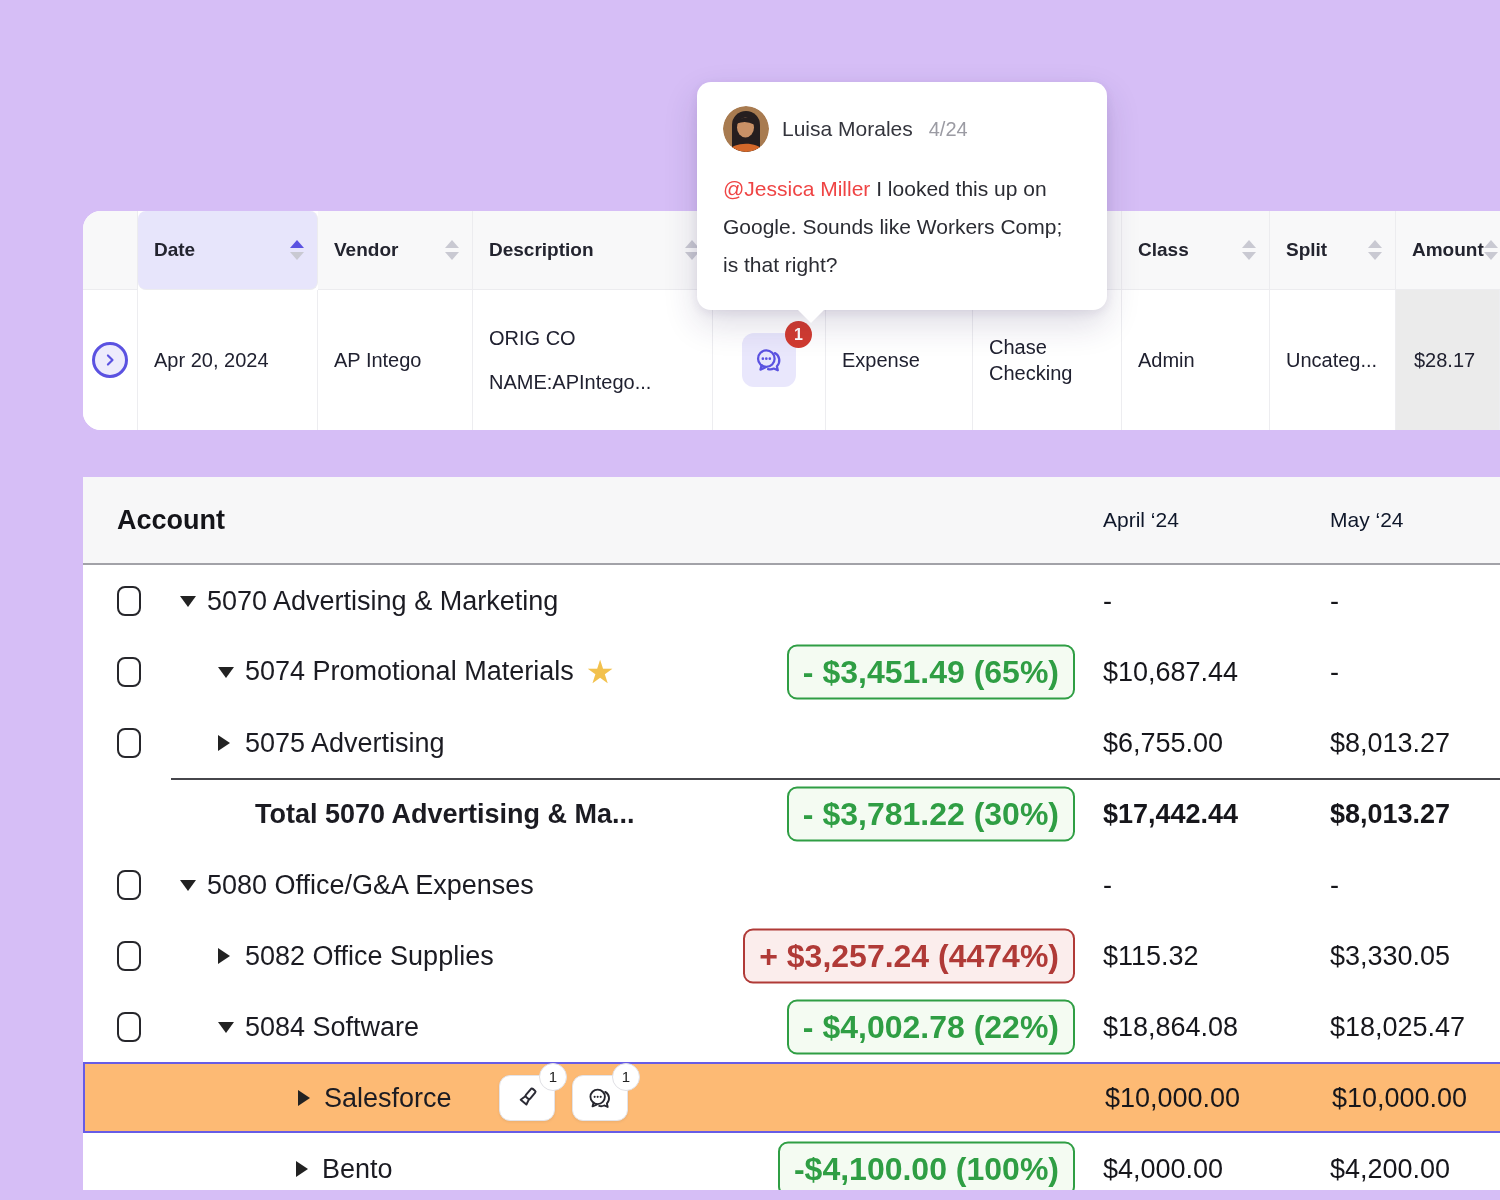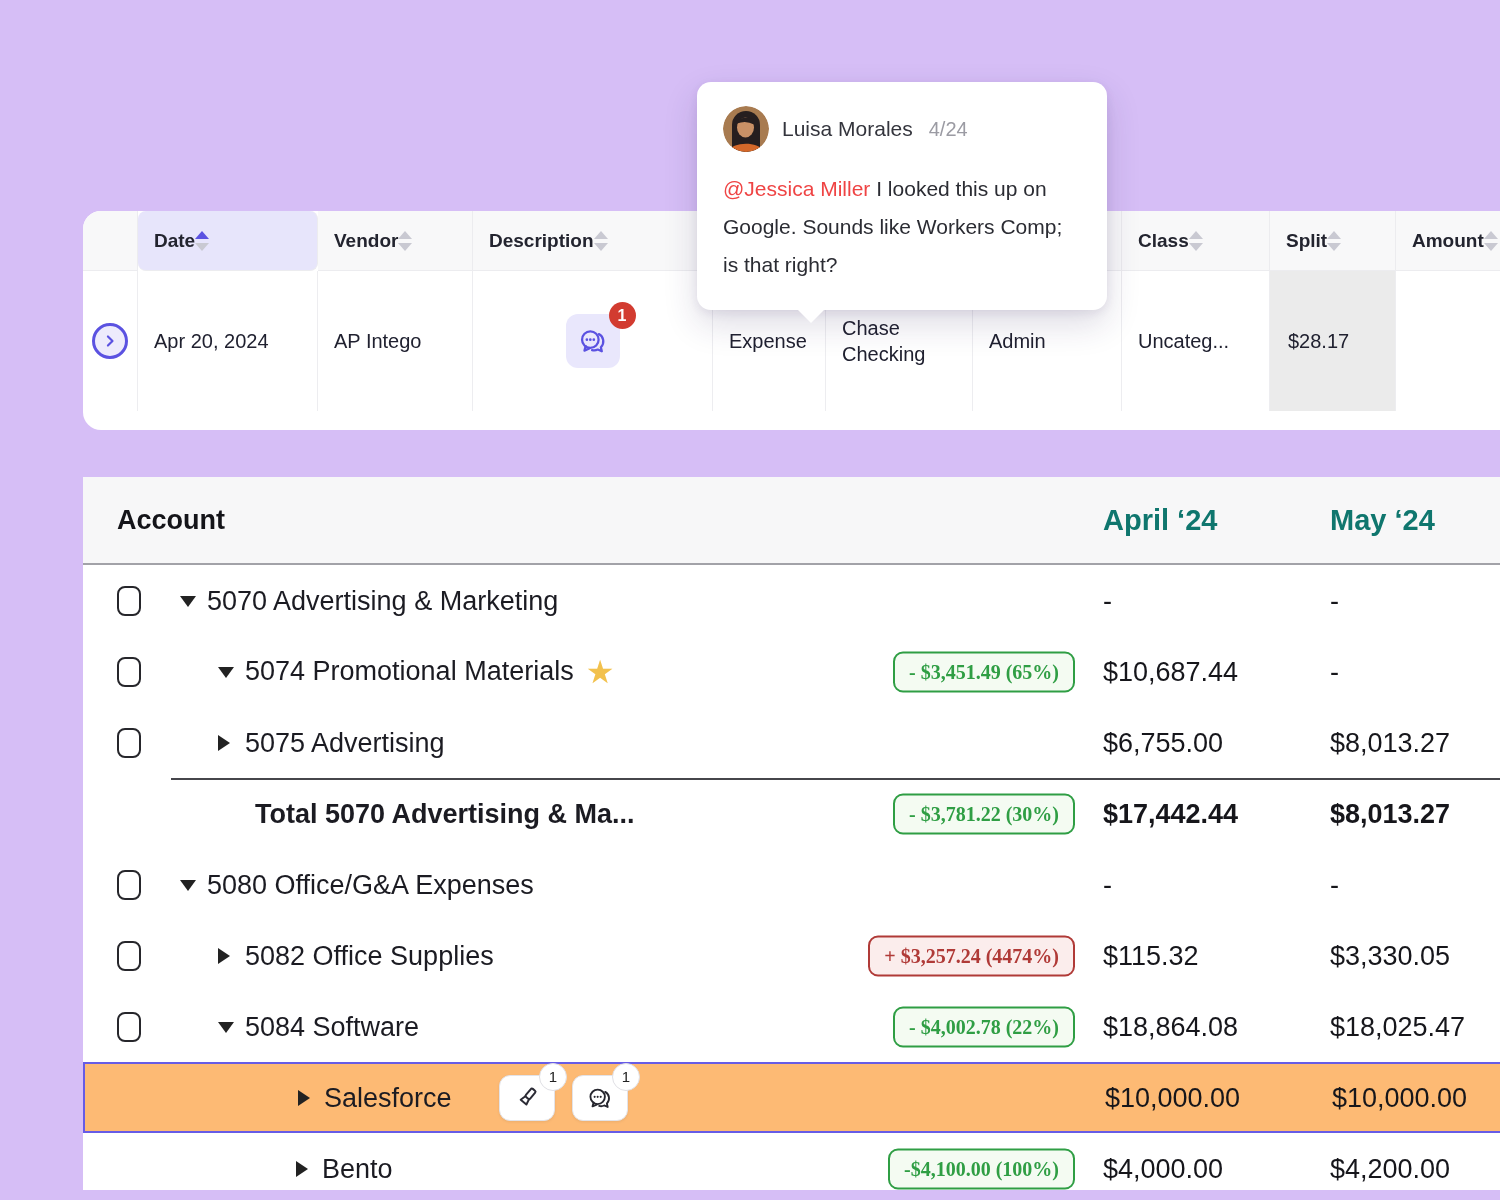--- a/index.html
+++ b/index.html
@@ -3,22 +3,22 @@
 <meta charset="utf-8">
 <style>
   html,body{margin:0;padding:0;}
   body{font-family:"Liberation Sans", sans-serif;}
   .page{position:relative;width:1500px;height:1200px;overflow:hidden;background:#d6bef6;}
 
   
   .txn-card{position:absolute;left:83px;top:211px;width:1417px;height:219px;background:#fff;
             border-radius:18px 0 0 18px;overflow:hidden;}
   .txn-grid{display:grid;grid-template-columns:55px 180px 155px 240px 113px 147px 149px 148px 126px 1fr;}
-  .th{height:60px;background:#f8f8f9;border-right:1px solid #ececef;border-bottom:1px solid #ececef;
-      display:flex;align-items:center;justify-content:flex-start;padding:0 13px 0 16px;
+  .th{height:79px;background:#f8f8f9;border-right:1px solid #ececef;border-bottom:1px solid #ececef;
+      display:flex;align-items:center;justify-content:space-between;padding:0 13px 0 16px;
       box-sizing:border-box;font-size:19px;font-weight:bold;color:#23242f;}
   .th.first{padding:0;}
   .th.sorted{background:#e7e5fb;border-radius:8px;}
   .sort{display:flex;flex-direction:column;gap:4px;}
   .sort i{display:block;width:0;height:0;border-left:7px solid transparent;border-right:7px solid transparent;}
   .sort .up{border-bottom:8px solid #c9c9d2;}
   .sort .dn{border-top:8px solid #c9c9d2;}
   .sort .up.active{border-bottom-color:#5b52e1;}
   .td{height:140px;background:#fff;border-right:1px solid #ededf0;display:flex;align-items:center;
       padding:0 10px 0 16px;box-sizing:border-box;font-size:20px;color:#202130;}
@@ -44,38 +44,38 @@
   .pop-name{font-size:21px;color:#34353d;}
   .pop-date{font-size:20px;color:#9b9ba3;margin-left:3px;}
   .pop-body{margin-top:18px;font-size:21px;line-height:38px;color:#2b2c33;}
   .mention{color:#ef4444;}
   .avatar{width:46px;height:46px;border-radius:50%;overflow:hidden;flex:0 0 46px;}
 
   
   .report-card{position:absolute;left:83px;top:477px;width:1417px;height:713px;background:#fff;overflow:hidden;}
   .rep-head{position:relative;height:88px;background:#f7f7f8;border-bottom:2px solid #a2a2a8;box-sizing:border-box;}
   .acc-h{position:absolute;left:34px;top:50%;transform:translateY(-50%);font-size:27px;font-weight:bold;color:#141419;}
-  .vh{position:absolute;top:50%;transform:translateY(-50%);font-size:29px;font-weight:bold;color:#0f766e;white-space:nowrap;}
+  .vh{position:absolute;top:50%;transform:translateY(-50%);font-size:21px;font-weight:normal;color:#0f172a;white-space:nowrap;}
   .v1p{left:1020px;} .v2p{left:1247px;}
   .r-row{position:relative;height:71px;box-sizing:border-box;}
   .cb{position:absolute;left:34px;top:50%;transform:translateY(-50%);width:24px;height:30px;
       border:2.5px solid #26262b;border-radius:8px;background:#fff;padding:0;cursor:pointer;}
   .caret{position:absolute;top:50%;width:0;height:0;cursor:pointer;}
   .caret.down{margin-top:-5px;border-left:8px solid transparent;border-right:8px solid transparent;border-top:11px solid #222;}
   .caret.right{margin-top:-8px;border-top:8px solid transparent;border-bottom:8px solid transparent;border-left:12px solid #222;}
   .lv1 .caret{left:97px;} .lv2 .caret{left:135px;} .lv3 .caret{left:213px;}
   .name{position:absolute;top:50%;transform:translateY(-50%);display:flex;align-items:center;gap:12px;
         font-size:27px;color:#1b1b22;white-space:nowrap;}
   .lv1 .name{left:124px;} .lv2 .name{left:162px;} .lv3 .name{left:239px;}
   .row-total .name{left:172px;font-weight:bold;}
   .row-total::before{content:"";position:absolute;left:88px;right:0;top:0;border-top:2px solid #46464b;}
   .star{font-size:32px;color:#f2c14d;line-height:1;}
   .badge-slot{position:absolute;left:0;top:50%;transform:translateY(-50%);width:992px;
               display:flex;justify-content:flex-end;}
-  .badge{font-size:20px;font-weight:bold;padding:7px 14px;border-radius:10px;border:2px solid;white-space:nowrap;cursor:pointer;font-family:Liberation Serif, serif;}
+  .badge{font-size:32px;font-weight:bold;padding:7px 14px;border-radius:10px;border:2px solid;white-space:nowrap;cursor:pointer;}
   .badge.green{color:#2f9e44;border-color:#2f9e44;background:#f4fbf2;}
   .badge.red{color:#b03a37;border-color:#b03a37;background:#fbedec;}
   .val{position:absolute;top:50%;transform:translateY(-50%);font-size:27px;color:#16161b;white-space:nowrap;}
   .val.c1{left:1020px;} .val.c2{left:1247px;}
   .row-total .val{font-weight:bold;}
   .r-row.selected{background:#fdba74;border:2px solid #675ce6;border-right:none;}
   .mini-btns{position:absolute;left:414px;top:50%;transform:translateY(-50%);display:flex;gap:17px;}
   .mini-btn{position:relative;width:56px;height:46px;border-radius:11px;background:#fff;border:1px solid #e3e3e8;
             box-shadow:0 1px 3px rgba(0,0,0,.07);display:flex;align-items:center;justify-content:center;cursor:pointer;padding:0;}
   .mini-badge{position:absolute;top:-13px;right:-13px;width:26px;height:26px;border-radius:50%;background:#fff;
@@ -143,20 +143,24 @@
             <polyline points="9.5,6.5 15,12 9.5,17.5" fill="none" stroke="#5b52e1" stroke-width="2.6" stroke-linecap="round" stroke-linejoin="round"></polyline>
           </svg>
         </button>
       </div>
       <div class="td">
           <span>Apr 20, 2024</span>
         </div>
       <div class="td">
           <span>AP Intego</span>
         </div>
+      <div class="td">
+        <div class="desc"><span>ORIG CO</span><br>
+        <span>NAME:APIntego...</span></div>
+      </div>
       <div class="td center">
         <div class="comment-chip">
           <svg width="32" height="32" viewBox="0 0 24 24">
             <g fill="none" stroke="#5b52e1" stroke-width="1.7" stroke-linecap="round" stroke-linejoin="round">
               <circle cx="10" cy="11" r="6.2"></circle>
               <path d="M6.5 15.8 L5.6 19.2 L9.2 17.6"></path>
               <path d="M16.4 6.8 a6.2 6.2 0 0 1 1.5 9.9 l.7 3 -3-1.3 a6.2 6.2 0 0 1 -4.3 .4"></path>
             </g>
             <g fill="#5b52e1">
               <circle cx="7.4" cy="11" r="1"></circle>

